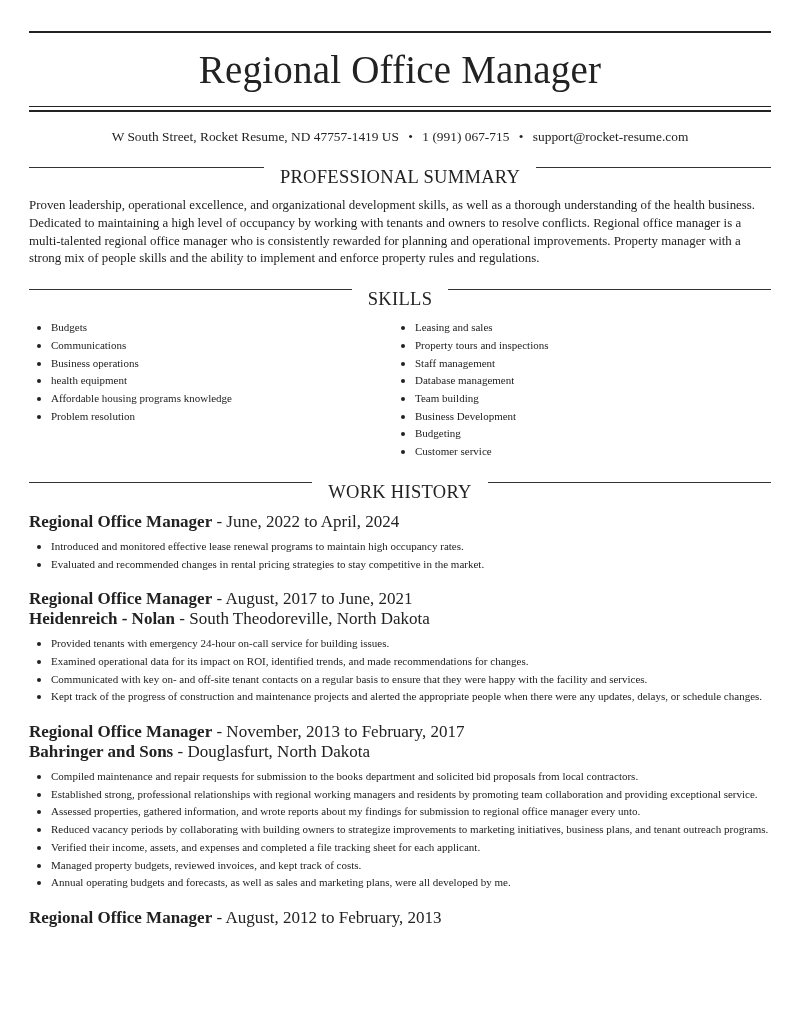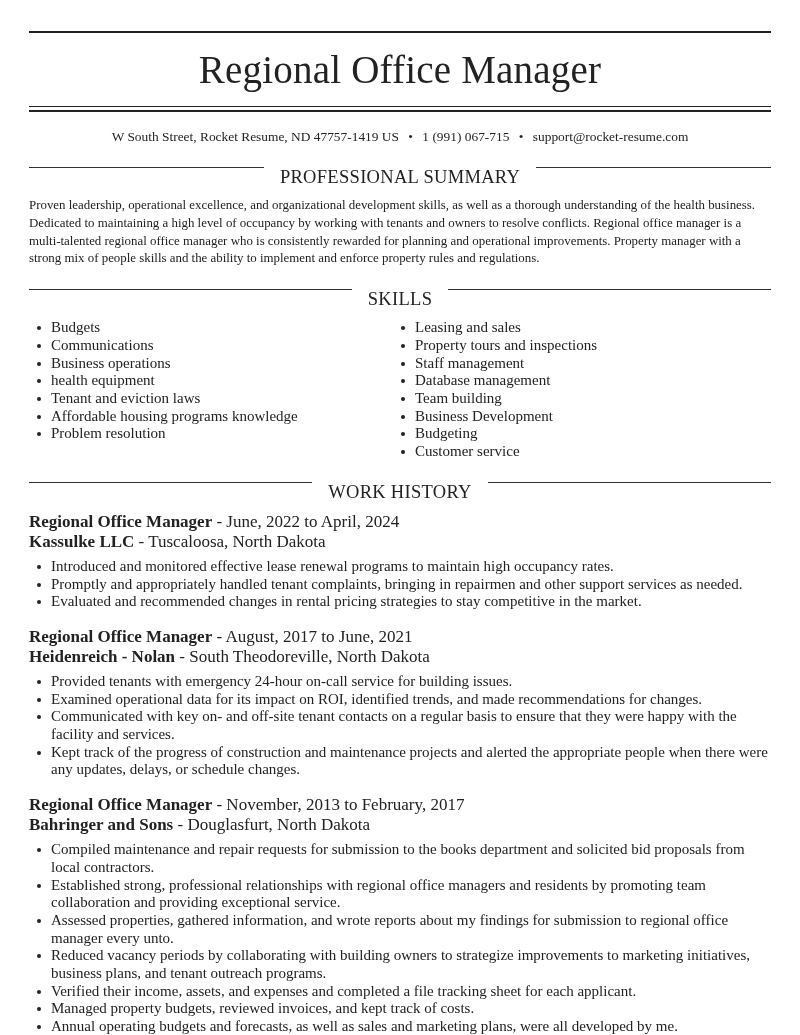--- a/index.html
+++ b/index.html
@@ -52,21 +52,21 @@
     }
     .skills {
       display: flex;
       margin-top: 6px;
     }
     .skills ul { list-style: none; margin: 0; padding: 0; }
     .skills .col-left { width: 364px; }
     .skills li, .bullets li {
       position: relative;
       padding-left: 22px;
-      font-size: 15px;
+      font-size: 11px;
       line-height: 17.7px;
     }
     .skills li::before, .bullets li::before {
       content: "";
       position: absolute;
       left: 8px;
       top: 7px;
       width: 4px;
       height: 4px;
       border-radius: 50%;
@@ -110,21 +110,20 @@
     <div class="line"></div>
     <span class="title">SKILLS</span>
     <div class="line"></div>
   </div>
   <div class="skills">
     <ul class="col-left">
       <li>Budgets</li>
       <li>Communications</li>
       <li>Business operations</li>
       <li>health equipment</li>
-      <li>Tenant and eviction laws</li>
       <li>Affordable housing programs knowledge</li>
       <li>Problem resolution</li>
     </ul>
     <ul class="col-right">
       <li>Leasing and sales</li>
       <li>Property tours and inspections</li>
       <li>Staff management</li>
       <li>Database management</li>
       <li>Team building</li>
       <li>Business Development</li>
@@ -136,26 +135,22 @@
   <div class="section-heading">
     <div class="line"></div>
     <span class="title">WORK HISTORY</span>
     <div class="line"></div>
   </div>
 
   <div class="job">
     <div class="job-line">
       <b>Regional Office Manager</b> - <span>June, 2022 to April, 2024</span>
     </div>
-    <div class="job-line">
-      <b>Kassulke LLC</b> - <span>Tuscaloosa, North Dakota</span>
-    </div>
     <ul class="bullets">
       <li>Introduced and monitored effective lease renewal programs to maintain high occupancy rates.</li>
-      <li>Promptly and appropriately handled tenant complaints, bringing in repairmen and other support services as needed.</li>
       <li>Evaluated and recommended changes in rental pricing strategies to stay competitive in the market.</li>
     </ul>
   </div>
 
   <div class="job">
     <div class="job-line">
       <b>Regional Office Manager</b> - <span>August, 2017 to June, 2021</span>
     </div>
     <div class="job-line">
       <b>Heidenreich - Nolan</b> - <span>South Theodoreville, North Dakota</span>
@@ -170,21 +165,21 @@
 
   <div class="job">
     <div class="job-line">
       <b>Regional Office Manager</b> - <span>November, 2013 to February, 2017</span>
     </div>
     <div class="job-line">
       <b>Bahringer and Sons</b> - <span>Douglasfurt, North Dakota</span>
     </div>
     <ul class="bullets">
       <li>Compiled maintenance and repair requests for submission to the books department and solicited bid proposals from local contractors.</li>
-      <li>Established strong, professional relationships with regional office managers and residents by promoting team collaboration and providing exceptional service.</li>
+      <li>Established strong, professional relationships with regional working managers and residents by promoting team collaboration and providing exceptional service.</li>
       <li>Assessed properties, gathered information, and wrote reports about my findings for submission to regional office manager every unto.</li>
       <li>Reduced vacancy periods by collaborating with building owners to strategize improvements to marketing initiatives, business plans, and tenant outreach programs.</li>
       <li>Verified their income, assets, and expenses and completed a file tracking sheet for each applicant.</li>
       <li>Managed property budgets, reviewed invoices, and kept track of costs.</li>
       <li>Annual operating budgets and forecasts, as well as sales and marketing plans, were all developed by me.</li>
     </ul>
   </div>
 
   <div class="job">
     <div class="job-line">

